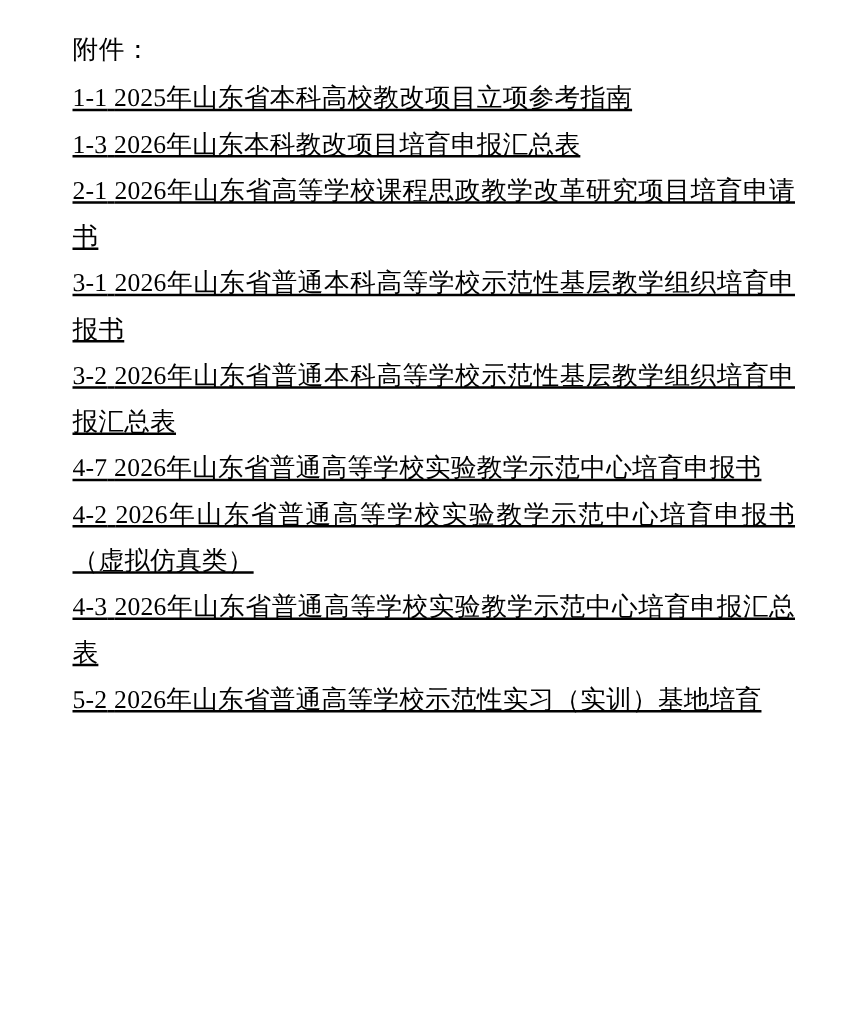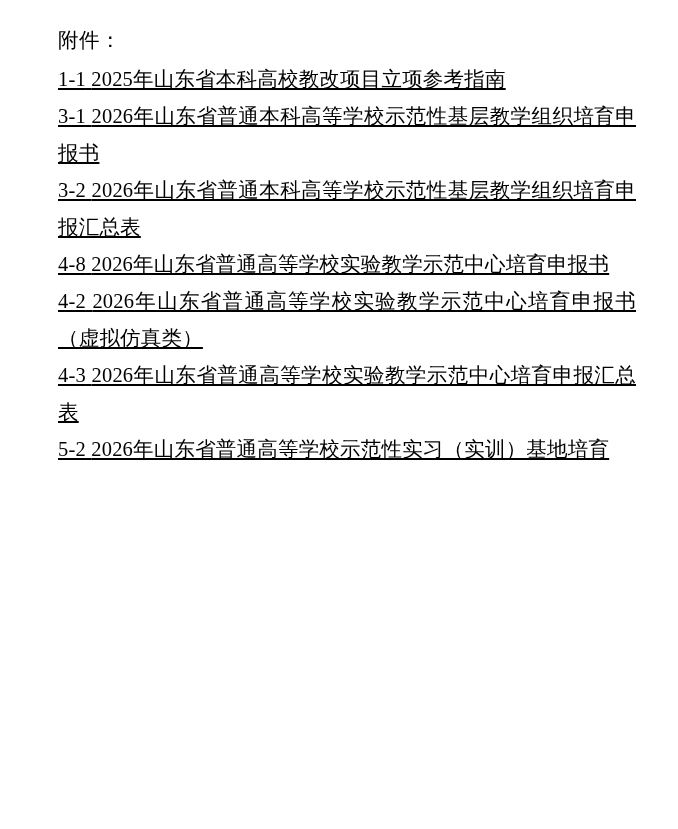--- a/index.html
+++ b/index.html
@@ -47,21 +47,23 @@
 </style>
 </head>
 <body>
 
 <div class="page">
 
   <div class="doc-heading">附件：</div>
 
   <ul class="attachment-list">
     <li class="attachment-item"><span>1-1</span> <span>2025年山东省本科高校教改项目立项参考指南</span></li>
+    <li class="attachment-item"><span>1-3</span> <span>2026年山东本科教改项目培育申报汇总表</span></li>
+    <li class="attachment-item"><span>2-1</span> <span>2026年山东省高等学校课程思政教学改革研究项目培育申请书</span></li>
     <li class="attachment-item"><span>3-1</span> <span>2026年山东省普通本科高等学校示范性基层教学组织培育申报书</span></li>
     <li class="attachment-item"><span>3-2</span> <span>2026年山东省普通本科高等学校示范性基层教学组织培育申报汇总表</span></li>
-    <li class="attachment-item"><span>4-8</span> <span>2026年山东省普通高等学校实验教学示范中心培育申报书</span></li>
+    <li class="attachment-item"><span>4-7</span> <span>2026年山东省普通高等学校实验教学示范中心培育申报书</span></li>
     <li class="attachment-item"><span>4-2</span> <span>2026年山东省普通高等学校实验教学示范中心培育申报书（虚拟仿真类）</span></li>
     <li class="attachment-item"><span>4-3</span> <span>2026年山东省普通高等学校实验教学示范中心培育申报汇总表</span></li>
     <li class="attachment-item"><span>5-2</span> <span>2026年山东省普通高等学校示范性实习（实训）基地培育</span></li>
   </ul>
 
 </div>
 
 </body></html>

